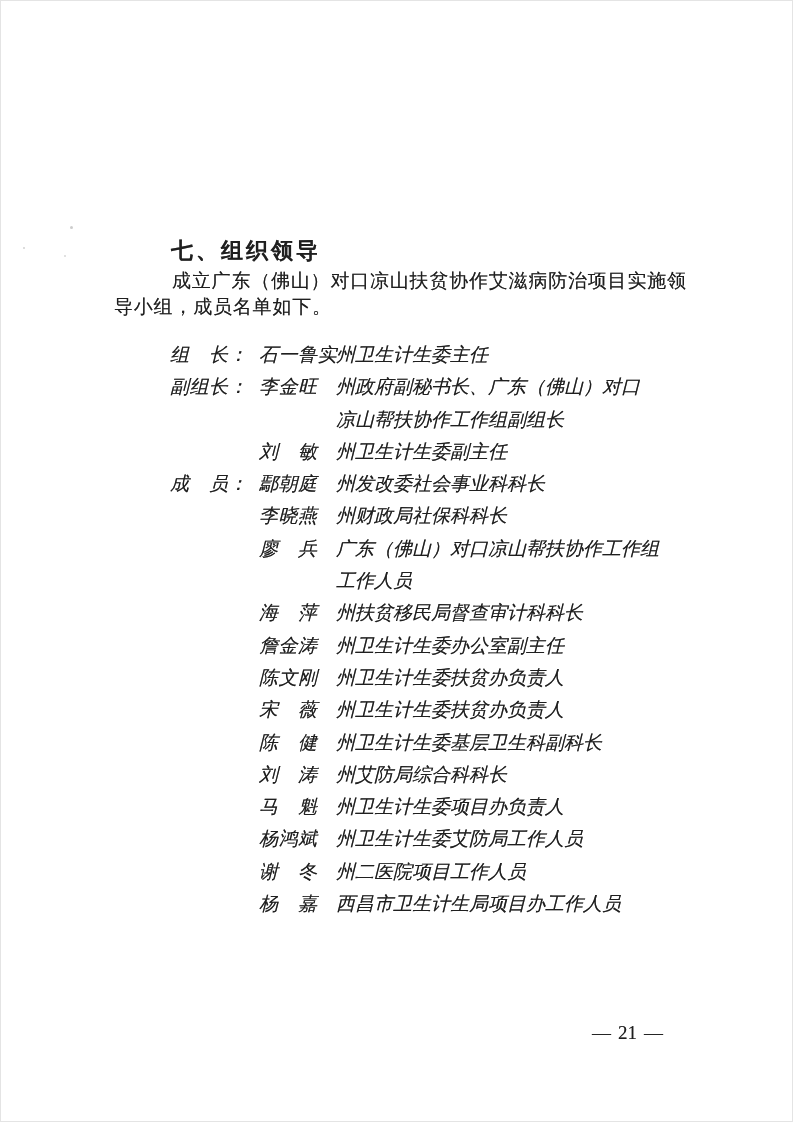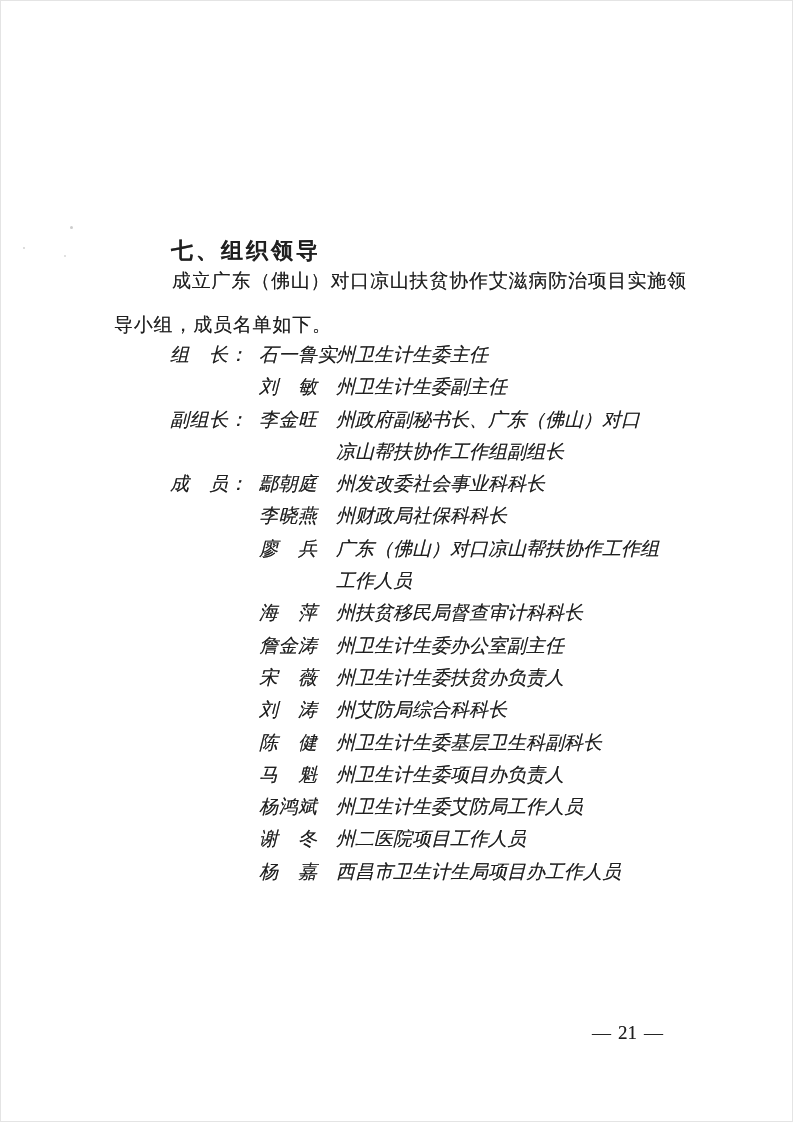--- a/index.html
+++ b/index.html
@@ -34,21 +34,21 @@
   .intro-line {
     position: absolute;
     margin: 0;
     font-size: 19px;
     letter-spacing: 0.8px;
     line-height: 1.3;
     white-space: nowrap;
     font-family: Liberation Mono, monospace;
   }
   .intro-line-1 { left: 172px; top: 270px; }
-  .intro-line-2 { left: 114px; top: 314px; }
+  .intro-line-2 { left: 114px; top: 296px; }
   .roster {
     position: absolute;
     left: 0;
     top: 339px;
     width: 793px;
     font-size: 19px;
     line-height: 32.3px;
     font-style: italic;
   }
   .roster-row { position: relative; }
@@ -100,35 +100,35 @@
 
   <div class="roster" id="roster">
       <div class="roster-row">
     <span class="role-label">组　长：</span>
     <span class="member-name">石一鲁实</span>
     <div class="member-duty">
           <div>州卫生计生委主任</div>
         </div>
   </div>
       <div class="roster-row">
-    <span class="role-label"></span>
-    <span class="member-name">刘　敏</span>
-    <div class="member-duty">
-          <div>州卫生计生委副主任</div>
-        </div>
-  </div>
-      <div class="roster-row">
     <span class="role-label">副组长：</span>
     <span class="member-name">李金旺</span>
     <div class="member-duty">
           <div>州政府副秘书长、广东（佛山）对口</div>
           <div>凉山帮扶协作工作组副组长</div>
         </div>
   </div>
       <div class="roster-row">
+    <span class="role-label"></span>
+    <span class="member-name">刘　敏</span>
+    <div class="member-duty">
+          <div>州卫生计生委副主任</div>
+        </div>
+  </div>
+      <div class="roster-row">
     <span class="role-label">成　员：</span>
     <span class="member-name">鄢朝庭</span>
     <div class="member-duty">
           <div>州发改委社会事业科科长</div>
         </div>
   </div>
       <div class="roster-row">
     <span class="role-label"></span>
     <span class="member-name">李晓燕</span>
     <div class="member-duty">
@@ -152,37 +152,44 @@
   </div>
       <div class="roster-row">
     <span class="role-label"></span>
     <span class="member-name">詹金涛</span>
     <div class="member-duty">
           <div>州卫生计生委办公室副主任</div>
         </div>
   </div>
       <div class="roster-row">
     <span class="role-label"></span>
+    <span class="member-name">陈文刚</span>
+    <div class="member-duty">
+          <div>州卫生计生委扶贫办负责人</div>
+        </div>
+  </div>
+      <div class="roster-row">
+    <span class="role-label"></span>
     <span class="member-name">宋　薇</span>
     <div class="member-duty">
           <div>州卫生计生委扶贫办负责人</div>
         </div>
   </div>
       <div class="roster-row">
     <span class="role-label"></span>
+    <span class="member-name">陈　健</span>
+    <div class="member-duty">
+          <div>州卫生计生委基层卫生科副科长</div>
+        </div>
+  </div>
+      <div class="roster-row">
+    <span class="role-label"></span>
     <span class="member-name">刘　涛</span>
     <div class="member-duty">
           <div>州艾防局综合科科长</div>
-        </div>
-  </div>
-      <div class="roster-row">
-    <span class="role-label"></span>
-    <span class="member-name">陈　健</span>
-    <div class="member-duty">
-          <div>州卫生计生委基层卫生科副科长</div>
         </div>
   </div>
       <div class="roster-row">
     <span class="role-label"></span>
     <span class="member-name">马　魁</span>
     <div class="member-duty">
           <div>州卫生计生委项目办负责人</div>
         </div>
   </div>
       <div class="roster-row">

